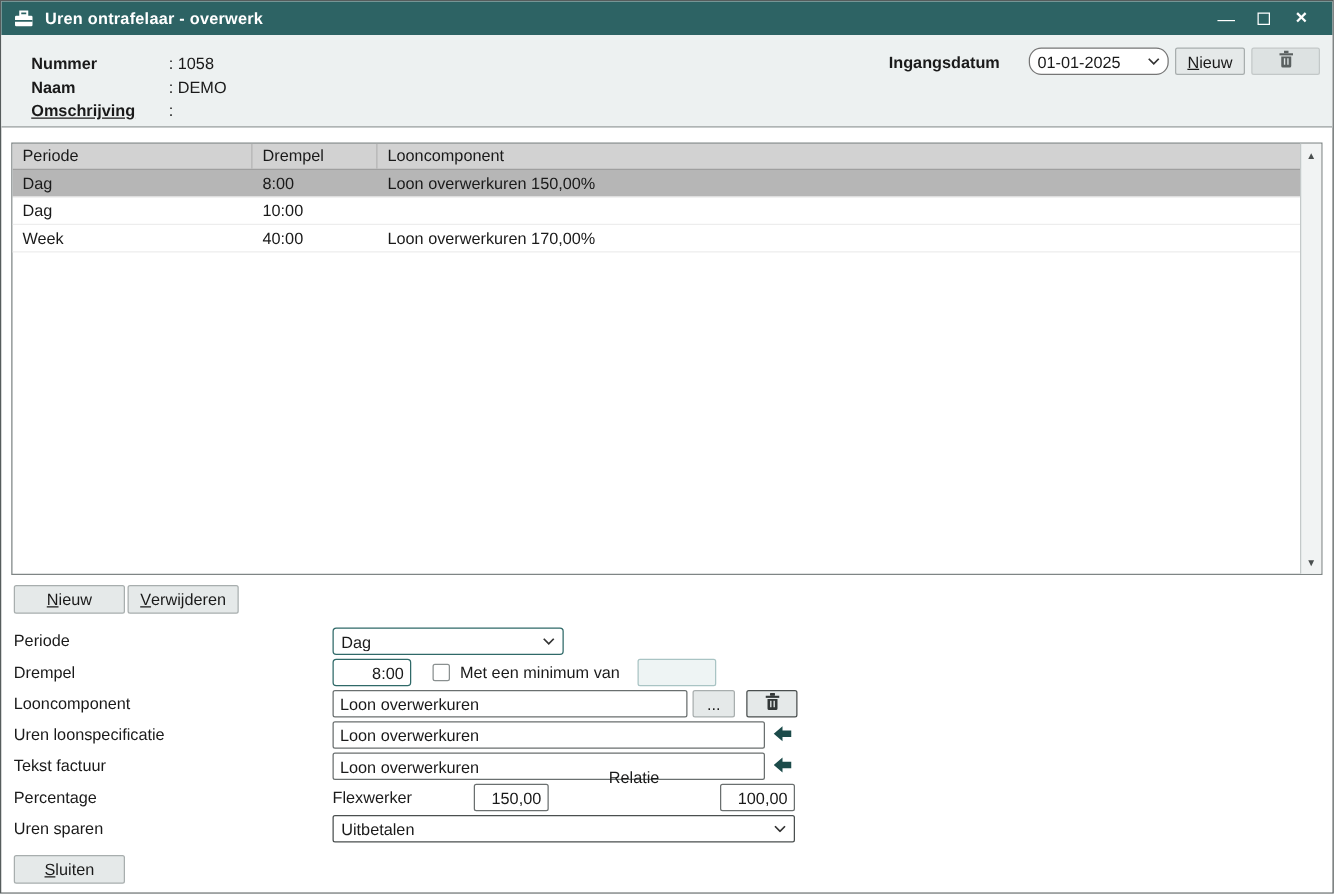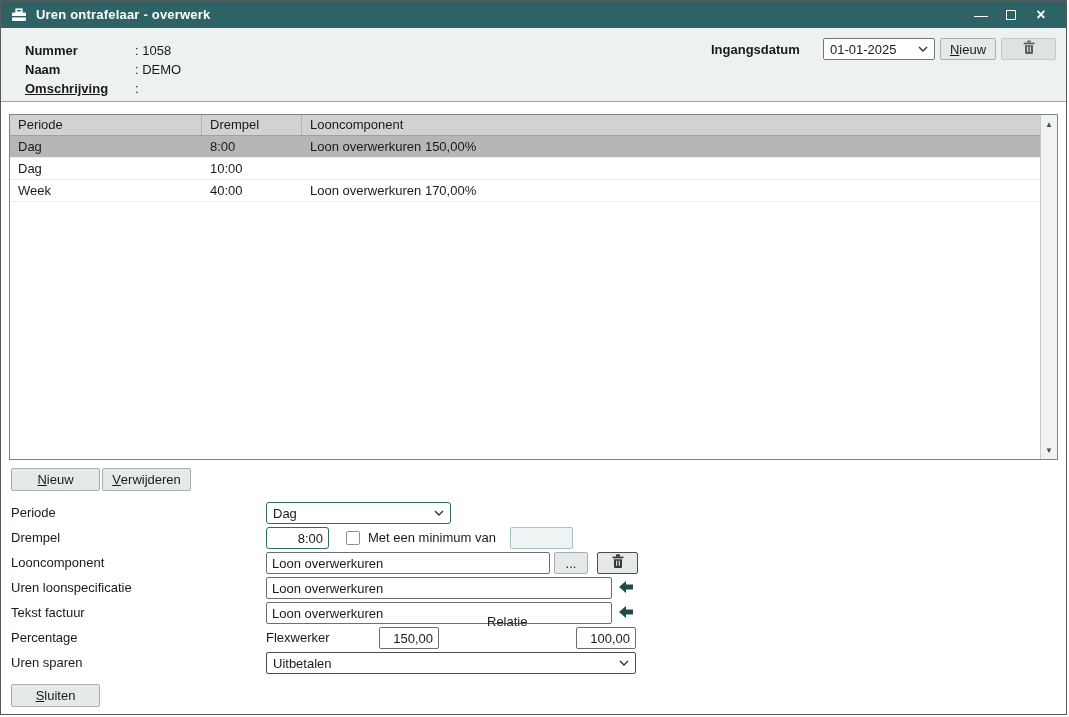--- a/index.html
+++ b/index.html
@@ -33,21 +33,21 @@
   .hdr-row.r1 { top:32px; }
   .hdr-row.r2 { top:51px; }
   .hdr-row.r2 .hlabel { text-decoration:underline; }
   .ingangsdatum-label { position:absolute; top:14px; left:710px; font-weight:bold; }
   .combo {
     background:#fff; border:1px solid #767676; border-radius:2px;
     display:flex; align-items:center; padding:0 6px; height:22px;
   }
   .combo .combo-text { flex:1; overflow:hidden; white-space:nowrap; }
   .combo .chev { margin-left:4px; display:flex; align-items:center; }
-  .date-combo { position:absolute; top:10px; left:822px; width:112px; }
+  .date-combo { position:absolute; top:10px; left:822px; width:112px;border-radius:10px; }
   .btn {
     background:#e5e9e9; border:1px solid #a8aeae; border-radius:2px;
     display:flex; align-items:center; justify-content:center;
     font-size:13px; color:#1a1a1a; cursor:default; white-space:nowrap;
   }
   .mn { text-decoration:underline; }
   .hdr-nieuw { position:absolute; top:10px; left:939px; width:56px; height:22px; }
   .hdr-trash { position:absolute; top:10px; left:1000px; width:55px; height:22px; background:#dde2e2; border-color:#c3c8c8; }
   
   .table {

